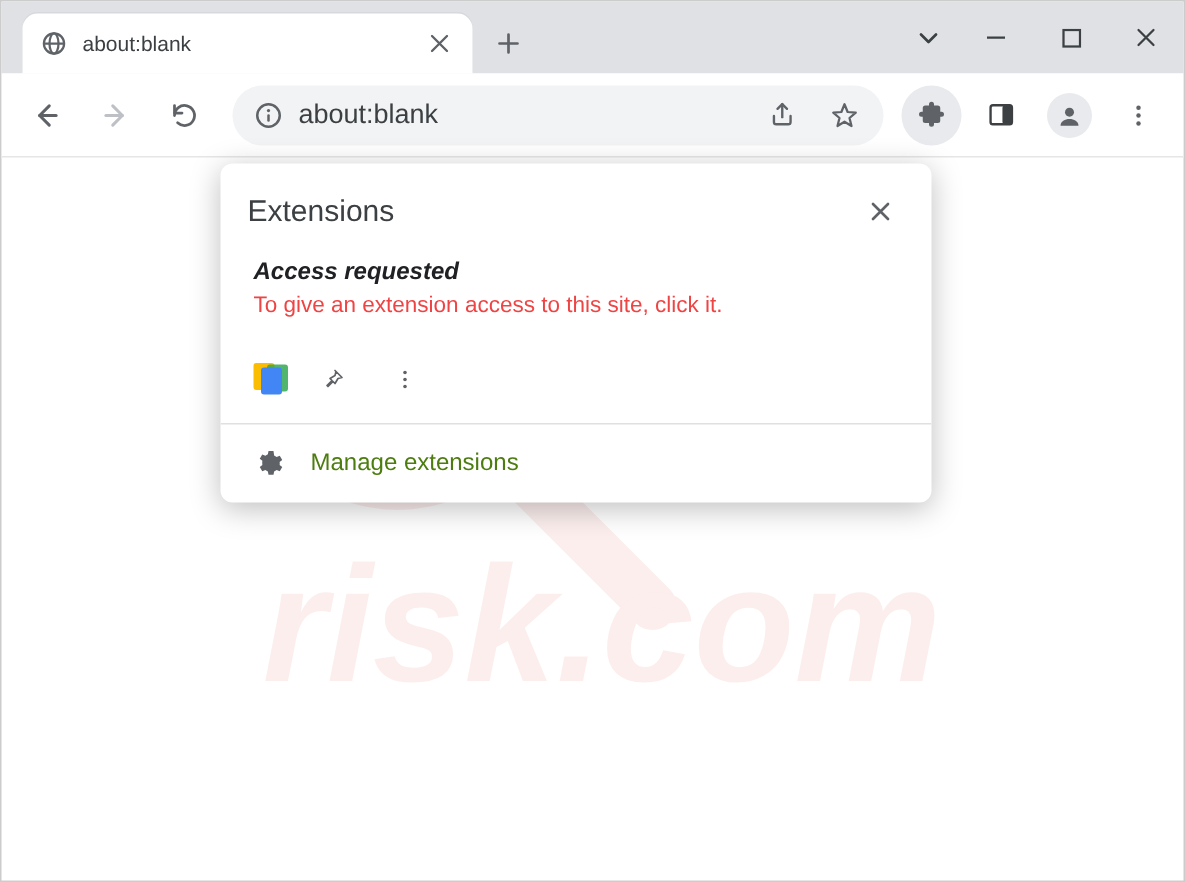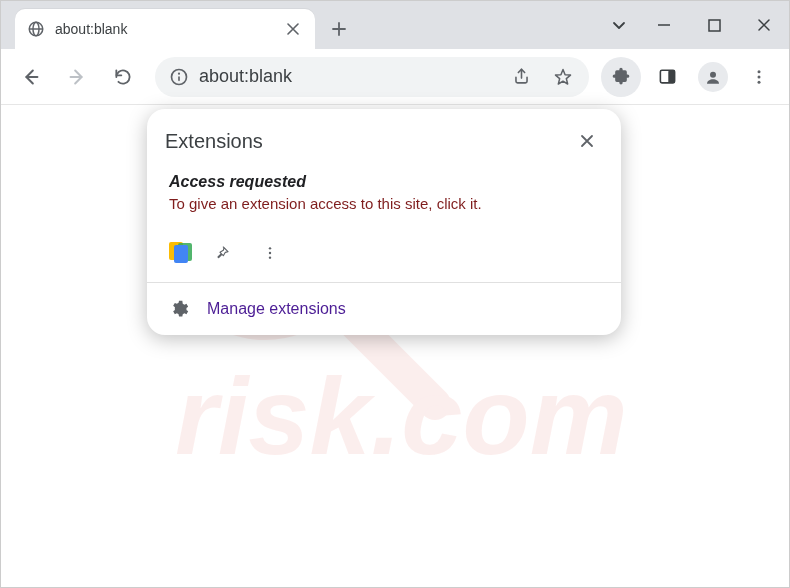--- a/index.html
+++ b/index.html
@@ -105,50 +105,50 @@
       display:flex; align-items:center; justify-content:center; color:#5f6368;
     }
 
     
     .ext-popup {
       position:absolute;
       top: 108px;
       right: 168px;
       width: 474px;
       background:#fff;
-      border-radius:18px;
+      border-radius:8px;
       box-shadow: 0 4px 20px rgba(0,0,0,0.25);
       z-index: 5;
       overflow:hidden;
     }
     .ext-popup .pop-header {
       display:flex; align-items:center; padding: 16px 18px 6px;
     }
     .ext-popup .pop-title { font-size:20px; color:#3c4043; flex:1; }
     .ext-popup .pop-close {
       width:32px; height:32px; display:flex; align-items:center; justify-content:center;
       border-radius:50%; color:#5f6368;
     }
     .ext-popup .section-title { font-size:16px; font-weight:600; color:#202124; padding: 10px 22px 4px; font-style: italic; }
-    .ext-popup .section-desc { font-size:15px; color:#7f1d1d; padding: 0 22px 14px; }
+    .ext-popup .section-desc { font-size:15px; color:#ef4444; padding: 0 22px 14px; }
     .ext-row {
       display:flex; align-items:center; padding: 10px 14px 12px 22px; gap:14px;
     }
     .ext-row .ext-icon { width:22px; height:22px; position:relative; }
     .ext-row .ext-name { font-size:16px; color:#3c4043; flex:1; }
     .ext-row .row-btn {
       width:34px; height:34px; display:flex; align-items:center; justify-content:center;
       border-radius:50%; color:#5f6368;
     }
     .divider { height:1px; background:#e0e0e0; }
     .manage-row {
       display:flex; align-items:center; padding: 16px 22px; gap:18px;
     }
     .manage-row .gear { color:#5f6368; display:flex; }
-    .manage-row .label { font-size:16px; color:#4c1d95; }
+    .manage-row .label { font-size:16px; color:#4d7c0f; }
 
     
     .docs-icon { position:relative; width:22px; height:22px; }
     .docs-icon .sheet { position:absolute; border-radius:2px; }
     .docs-icon .y { width:14px; height:18px; background:#fbbc04; left:0; top:0; }
     .docs-icon .b { width:14px; height:18px; background:#4285f4; left:5px; top:3px; }
     .docs-icon .g { width:14px; height:18px; background:#34a853; left:9px; top:1px; opacity:.85; }
 
     svg { display:block; }
   </style>

